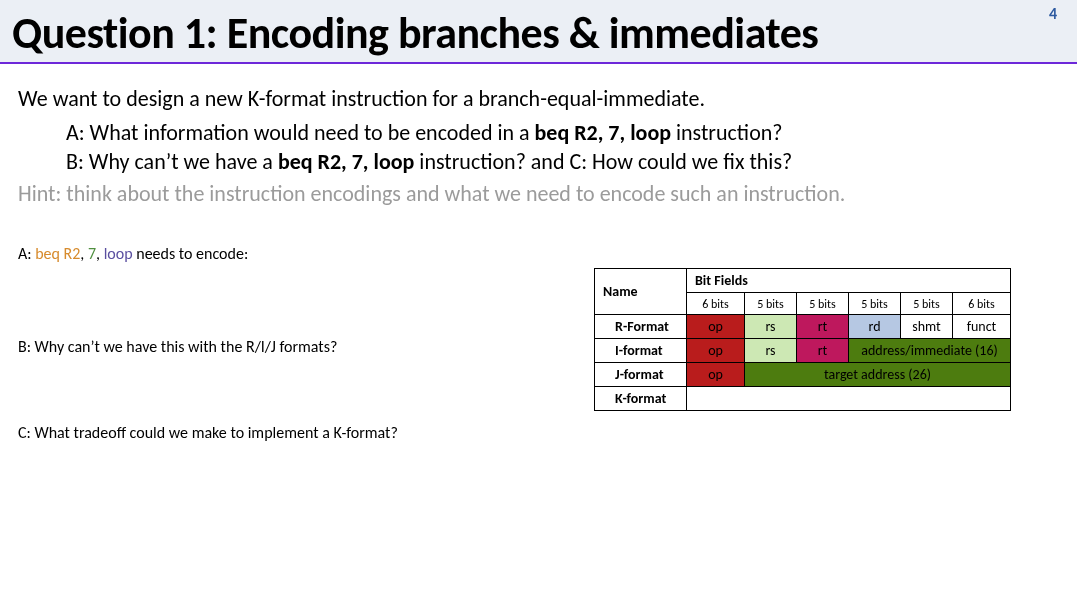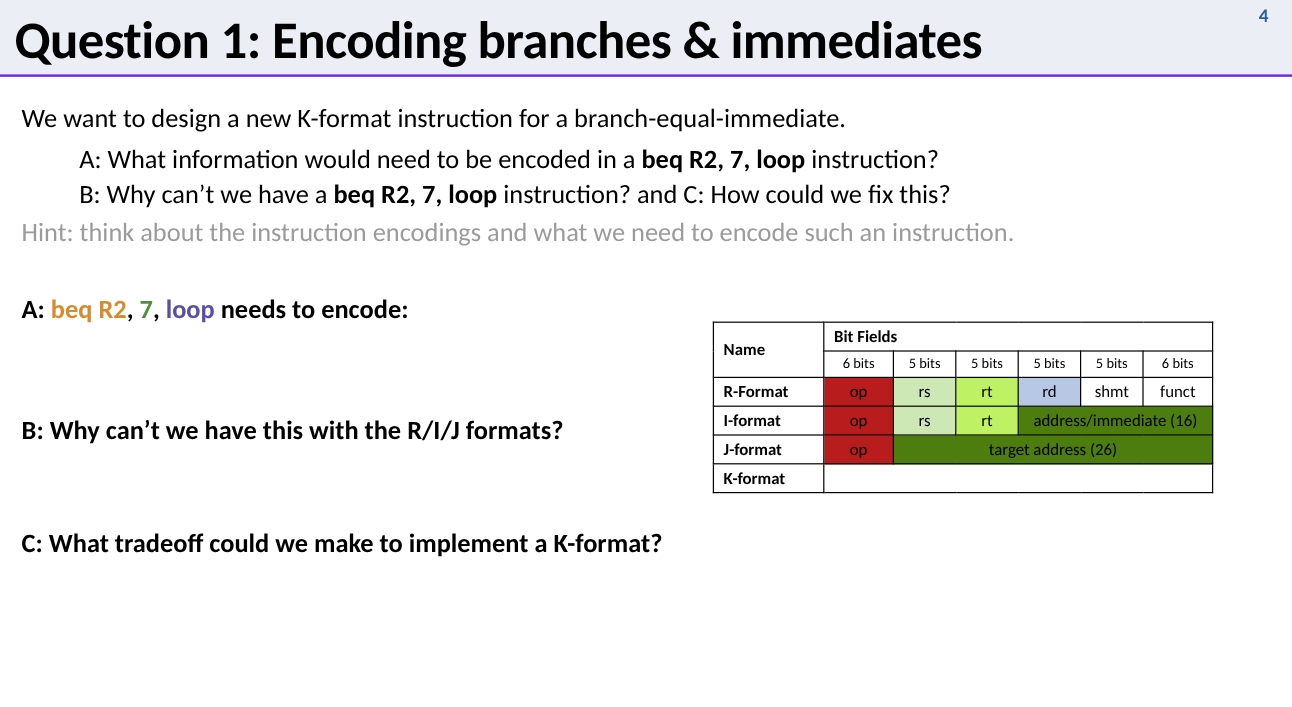--- a/index.html
+++ b/index.html
@@ -41,22 +41,22 @@
   .body {
     padding: 20px 18px 0 18px;
     font-size: 22px;
     line-height: 1.35;
   }
   .intro { margin-bottom: 4px; }
   .sub { padding-left: 48px; }
   .hint { color: #9b9b9b; margin-top: 2px; }
   .bold { font-weight: 700; }
   .qline {
-    font-size: 22px;
-    font-weight: 700;
+    font-size: 16px;
+    font-weight: 400;
     margin-top: 40px;
   }
   .q-a { margin-top: 34px; }
   .q-b { margin-top: 72px; }
   .q-c { margin-top: 64px; }
   .c-orange { color: #d78b2d; }
   .c-green  { color: #4f8f3f; }
   .c-purple { color: #5a4fa0; }
 
   
@@ -69,27 +69,27 @@
   }
   .fmt-table td, .fmt-table th {
     border: 1px solid #000;
     padding: 3px 6px;
     text-align: center;
     font-weight: 400;
     height: 22px;
     box-sizing: border-box;
   }
   .fmt-table .hdr { font-weight: 700; text-align: left; padding-left:8px; }
-  .fmt-table .name-col { width: 92px; font-weight:700; text-align:left; padding-left:8px;}
+  .fmt-table .name-col { width: 92px; font-weight:700; text-align:left; padding-left:20px;}
   .bits-row td { font-size: 12px; }
   .w6 { width: 58px; }
   .w5 { width: 52px; margin-top: 40px; }
   .op  { background: #b91c1c; }
   .rs  { background: #cde8b4; }
-  .rt  { background: #bef264; }
+  .rt  { background: #be185d; }
   .rd  { background: #b6c8e3; }
   .gray{ background: #4d7c0f; }
   .lbl { font-weight:700; }
 </style>
 </head>
 <body>
 
 <div class="slide">
 
   <div class="page-num">4</div>

